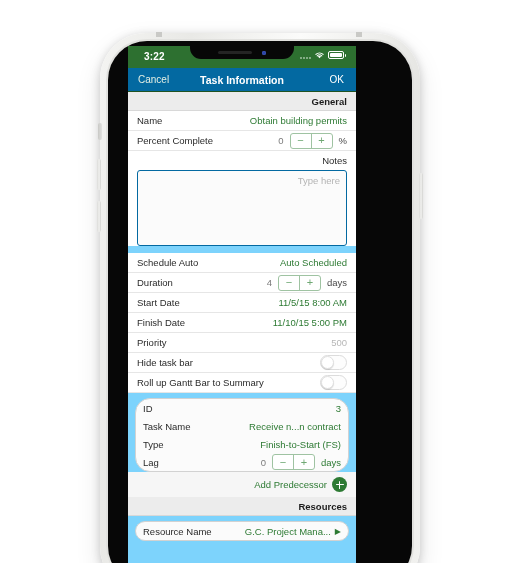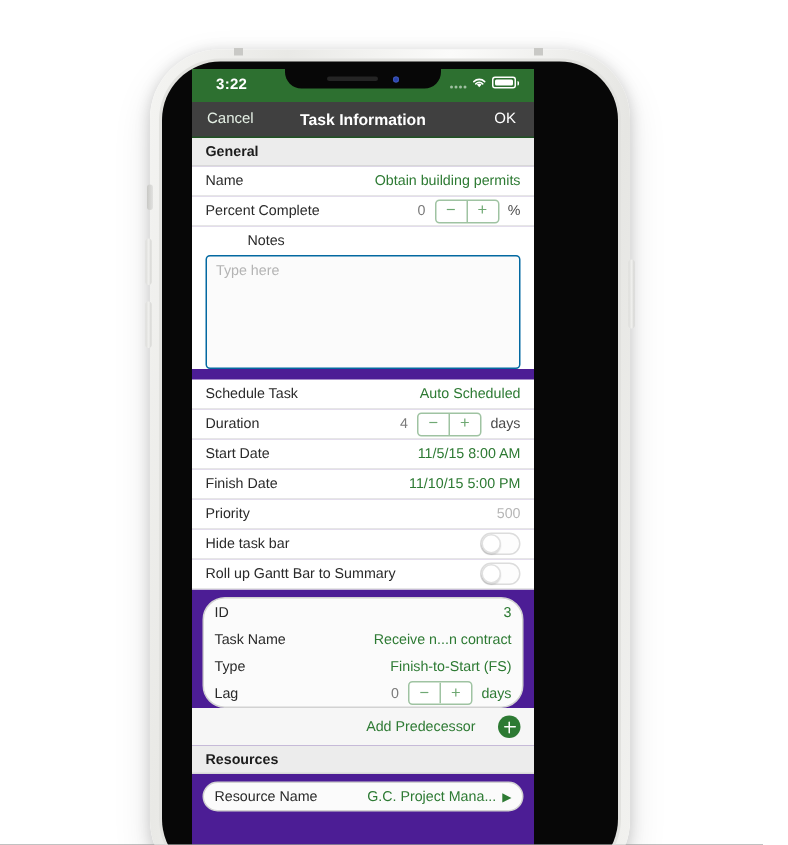--- a/index.html
+++ b/index.html
@@ -130,44 +130,45 @@
   }
   #bat-shell::after{
     content:""; position:absolute; right:-3px; top:2px;
     width:1.5px; height:3px; background:#ffffff; border-radius:0 1px 1px 0;
   }
   #bat-fill { position:absolute; left:1px; top:1px; bottom:1px; width:12px; background:#ffffff; border-radius:1px; }
 
   
   #nav-bar {
     height: 23px;
-    background: #404040;
+    background: #0369a1;
     display: flex;
     align-items: center;
     position: relative;
     border-bottom: 1px solid #1f5322;
   }
   #nav-cancel {
     position: absolute; left: 10px;
     color: #e4efe4; font-size: 10px;
   }
   #nav-title {
     width: 100%; text-align: center;
     color: #ffffff; font-size: 10.5px; font-weight: bold;
   }
   #nav-ok {
     position: absolute; right: 12px;
     color: #ffffff; font-size: 10px;
   }
 
   
   #form-body {
-    background: #4c1d95;
+    background: #7dd3fc;
     height: 472px;
     overflow: hidden;
+    text-align: right;
   }
 
   .section-header {
     background: #ececec;
     padding: 4px 9px 3px 9px;
     font-size: 9.5px;
     font-weight: bold;
     color: #1c1c1c;
     border-bottom: 1px solid #d8d8d8;
   }
@@ -248,21 +249,21 @@
     border-radius: 15px;
     background: #fbfbfb;
     overflow: hidden;
   }
   .card .row { background: transparent; border-bottom: none; height: 18px; padding: 0 7px; }
 
   #add-pred-row {
     display: flex;
     align-items: center;
     justify-content: flex-end;
-    gap: 15px;
+    gap: 5px;
     padding: 5px 9px 5px 0;
     background: #f6f6f6;
   }
   #add-pred-label { color: #2d7a33; font-size: 9.5px; }
   #add-pred-btn {
     width: 15px; height: 15px; border-radius: 50%;
     background: #2d7a33;
     position: relative;
   }
   #add-pred-btn::before, #add-pred-btn::after {
@@ -344,21 +345,21 @@
       </div>
 
       <div id="notes-row">
         <div id="notes-label">Notes</div>
         <div id="notes-box">
           <div id="notes-placeholder">Type here</div>
         </div>
       </div>
 
       <div class="row">
-        <div class="label">Schedule Task</div>
+        <div class="label">Schedule Auto</div>
         <div class="spacer"></div>
         <div class="value">Auto Scheduled</div>
       </div>
 
       <div class="row">
         <div class="label">Duration</div>
         <div class="spacer"></div>
         <div class="stepper-wrap">
           <div class="stepper-num">4</div>
           <div class="stepper">

